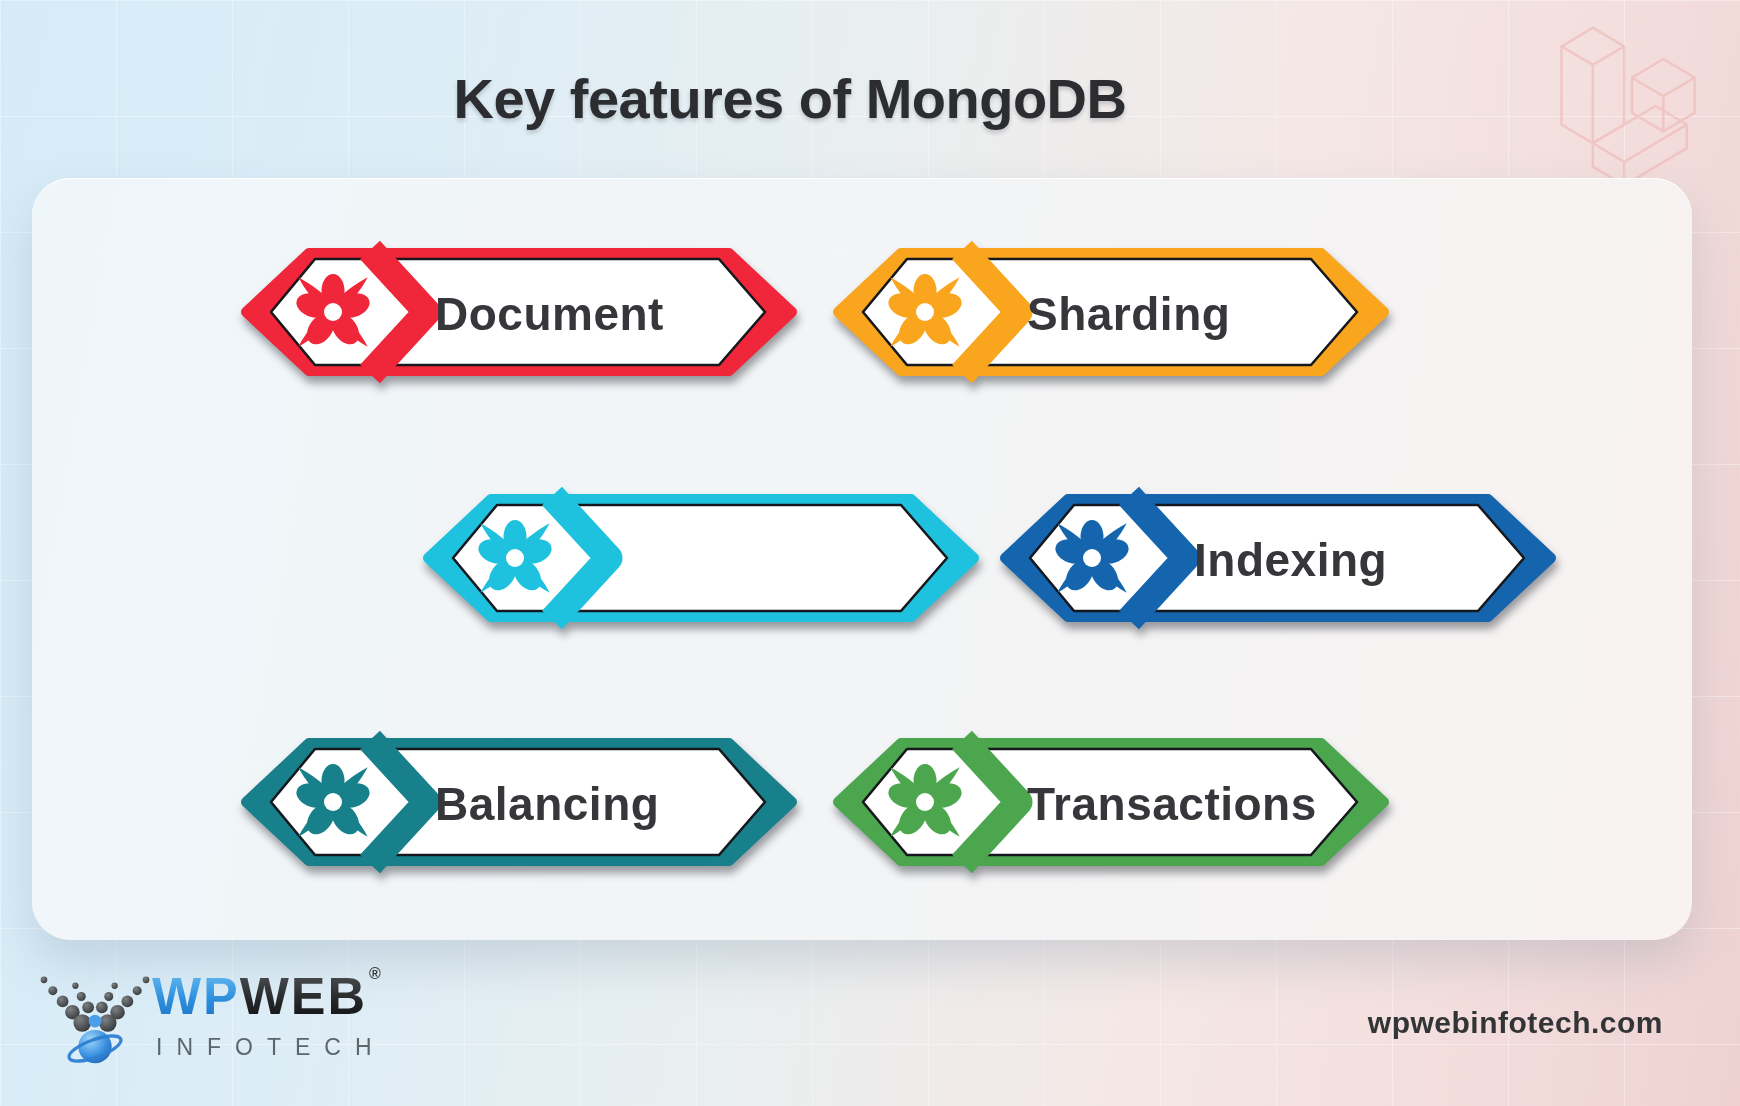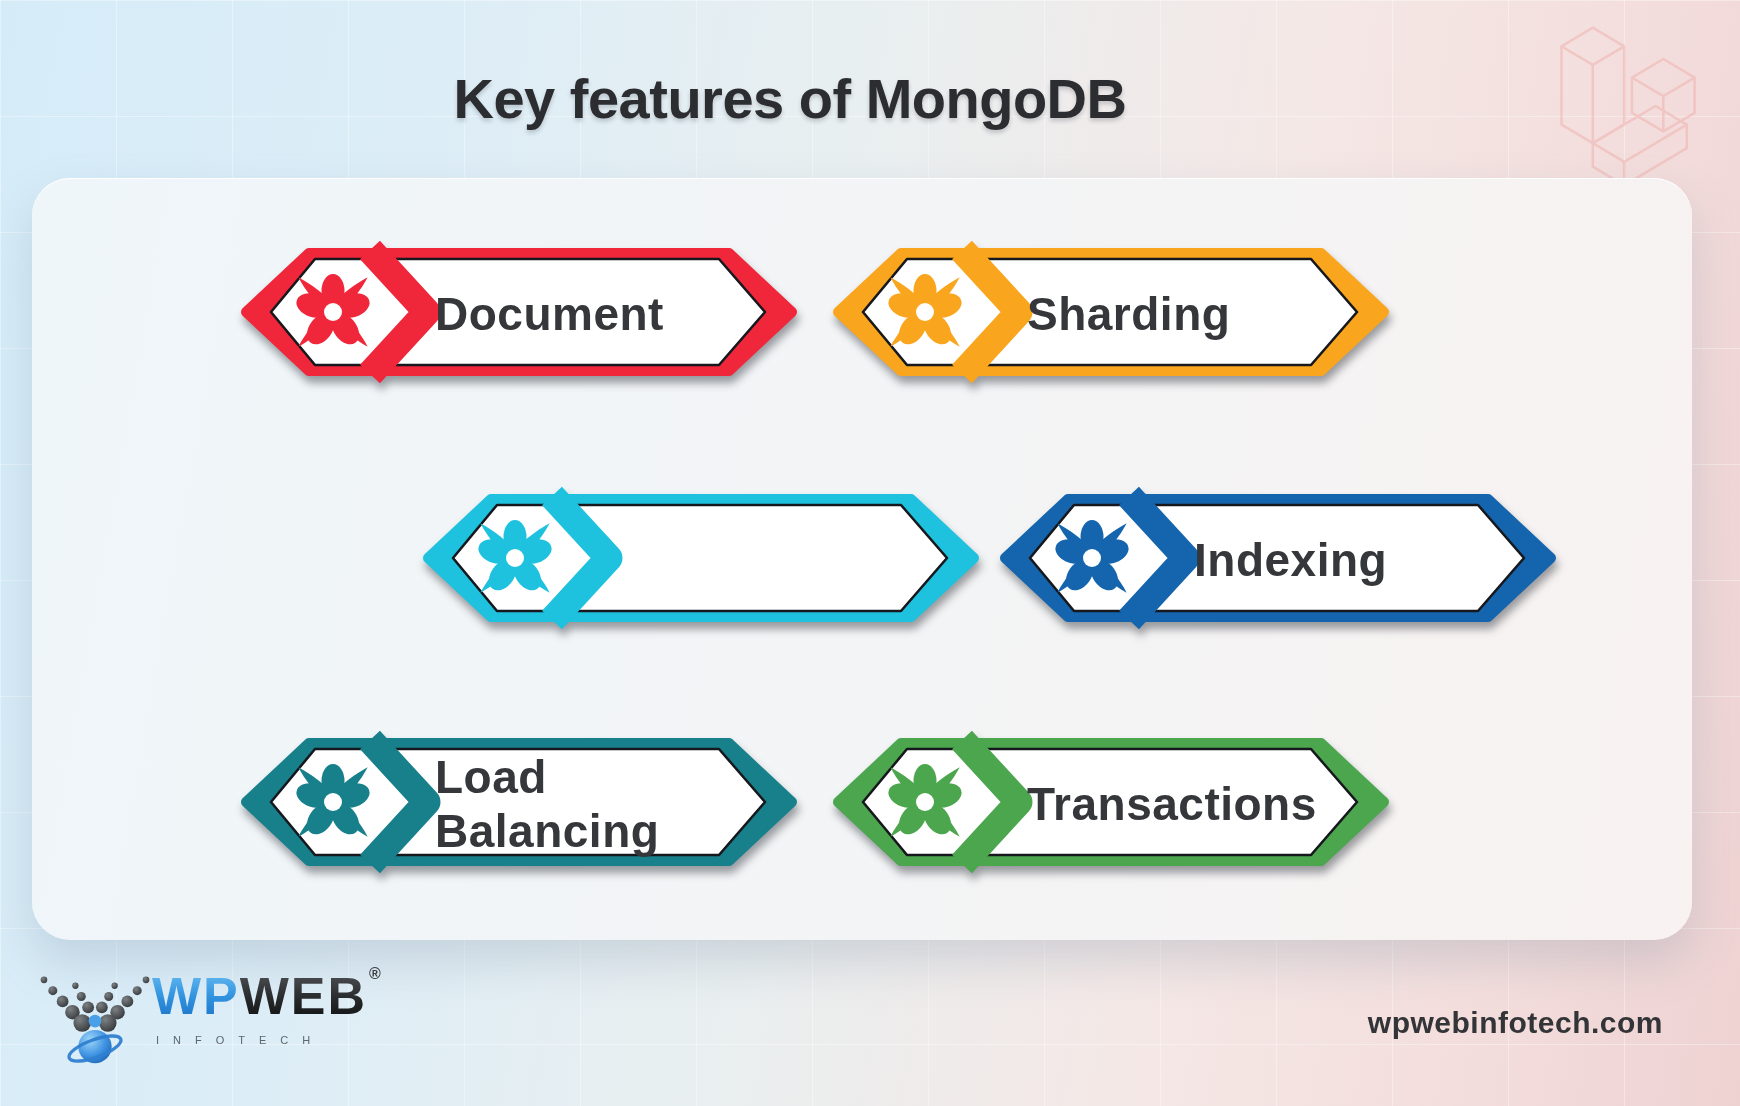--- a/index.html
+++ b/index.html
@@ -48,21 +48,21 @@
   .brand-wp{
     background:linear-gradient(180deg,#6ec1f5 0%,#2e8fdd 55%,#1b6fc3 100%);
     -webkit-background-clip:text;background-clip:text;color:transparent;
   }
   .brand-web{
     background:linear-gradient(180deg,#55585b 0%,#232527 60%,#0e0f10 100%);
     -webkit-background-clip:text;background-clip:text;color:transparent;
   }
   .brand-reg{font-size:16px;font-weight:700;color:#3a3d40;vertical-align:top;position:relative;top:-4px;left:2px;}
   .brand-tagline{
-    position:absolute;left:120px;top:66px;font-size:11px;font-weight:500;
+    position:absolute;left:120px;top:66px;font-size:23px;font-weight:500;
     letter-spacing:14px;color:#5c666c;white-space:nowrap;
   }
   .website-url{
     position:absolute;right:77px;top:1006px;font-size:30px;font-weight:600;color:#323437;
     letter-spacing:.5px;
   }
 </style>
 </head>
 <body>
 
@@ -173,21 +173,20 @@
         <path d="M-49,0 C-22,-8.5 22,-8.5 49,0 C22,8.5 -22,8.5 -49,0 Z" transform="rotate(-45)"></path>
         <ellipse cx="21" cy="0" rx="17" ry="11.5" transform="rotate(-90)"></ellipse>
         <ellipse cx="21" cy="0" rx="17" ry="11.5" transform="rotate(-18)"></ellipse>
         <ellipse cx="21" cy="0" rx="17" ry="11.5" transform="rotate(54)"></ellipse>
         <ellipse cx="21" cy="0" rx="17" ry="11.5" transform="rotate(126)"></ellipse>
         <ellipse cx="21" cy="0" rx="17" ry="11.5" transform="rotate(198)"></ellipse>
         <circle r="9" fill="#ffffff"></circle>
       </g>
     </svg>
     <div class="banner-label" aria-label="Load Balancing">
-          <div>Load</div>
           <div>Balancing</div>
         </div>
   </div>
       <div class="banner" style="color: rgb(75, 166, 78); left: 833px; top: 737px;">
     <svg class="banner-svg" viewBox="0 0 556 130">
       <polygon points="5,65 68,6 488,6 551,65 488,124 68,124" fill="currentColor" stroke="currentColor" stroke-width="10" stroke-linejoin="round"></polygon>
       <polygon points="30,65 74,12 478,12 524,65 478,118 74,118" fill="#ffffff" stroke="#16181d" stroke-width="2.6" stroke-linejoin="round"></polygon>
       <path d="M129,3 L186,65 L129,127" fill="none" stroke="currentColor" stroke-width="27" stroke-linejoin="round"></path>
       <g transform="translate(92,65)" fill="currentColor">
         <path d="M-49,0 C-22,-8.5 22,-8.5 49,0 C22,8.5 -22,8.5 -49,0 Z" transform="rotate(45)"></path>

